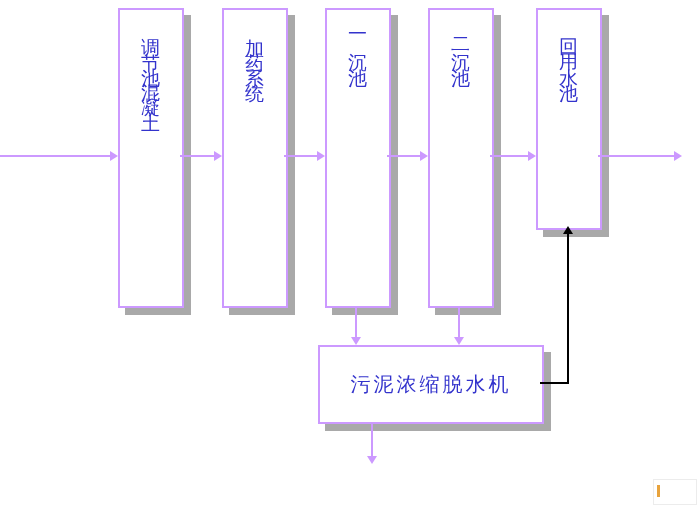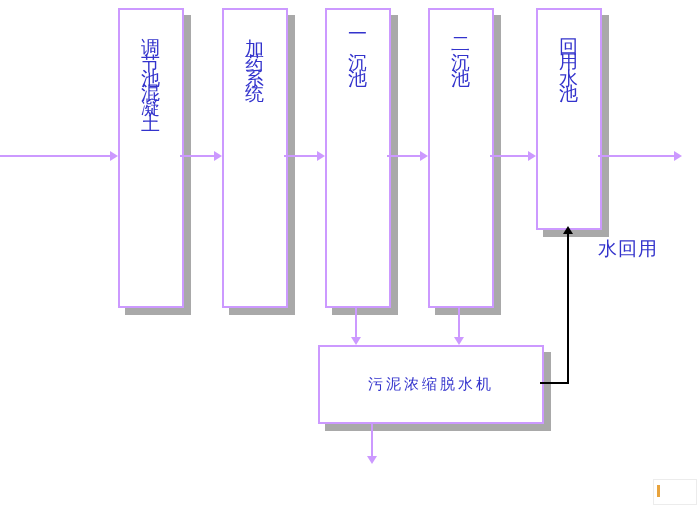--- a/index.html
+++ b/index.html
@@ -4,21 +4,21 @@
 <style>
   html,body{margin:0;padding:0;background:#ffffff;font-family:"Liberation Sans",sans-serif;}
   .canvas{position:relative;width:697px;height:505px;background:#ffffff;overflow:hidden;
           border-right:1px solid #dcdcdc;border-bottom:1px solid #dcdcdc;}
   .pbox{position:absolute;background:#ffffff;border:2px solid var(--box-border,#cc99ff);
         box-shadow:7px 7px 0 var(--shadow,#a9a9a9);display:flex;justify-content:center;}
   .vtext{writing-mode:vertical-rl;text-orientation:upright;letter-spacing:15px;font-size:19px;
          color:var(--text-blue,#3333cc);padding-top:13px;line-height:1;}
   .hbox{position:absolute;background:#ffffff;border:2px solid var(--box-border,#cc99ff);
         box-shadow:7px 7px 0 var(--shadow,#a9a9a9);display:flex;align-items:center;justify-content:center;}
-  .hbox-label{font-size:15px;color:var(--text-blue,#3333cc);letter-spacing:3px;}
+  .hbox-label{font-size:20px;color:var(--text-blue,#3333cc);letter-spacing:3px;}
   .line{position:absolute;background:var(--arrow,#cc99ff);}
   .line.black{background:var(--black-arrow,#000000);}
   .ah{position:absolute;width:0;height:0;}
   .ah.right{border-top:5px solid transparent;border-bottom:5px solid transparent;
             border-left:8px solid var(--arrow,#cc99ff);}
   .ah.down{border-left:5px solid transparent;border-right:5px solid transparent;
            border-top:8px solid var(--arrow,#cc99ff);}
   .ah.up{border-left:5px solid transparent;border-right:5px solid transparent;
          border-bottom:8px solid var(--black-arrow,#000000);}
   .lbl{position:absolute;color:var(--text-blue,#3333cc);font-size:19px;letter-spacing:1px;}
@@ -76,21 +76,20 @@
   <div class="ah down" style="left:454px;top:337px"></div>
 
   <div class="hbox" style="left:318px;top:345px;width:222px;height:75px">
     <div class="hbox-label">污泥浓缩脱水机</div>
   </div>
 
   <div class="line black" style="left:540px;top:382px;width:29px;height:2px"></div>
   <div class="line black" style="left:567px;top:234px;width:2px;height:150px"></div>
   <div class="ah up" style="left:563px;top:226px"></div>
 
-  <div class="lbl" style="left:598px;top:236px">水回用</div>
 
   <div class="line" style="left:371px;top:422px;width:2px;height:34px"></div>
   <div class="ah down" style="left:367px;top:456px"></div>
 
 
   <div class="artifact">
       <i></i>
     </div>
 
 </div>

